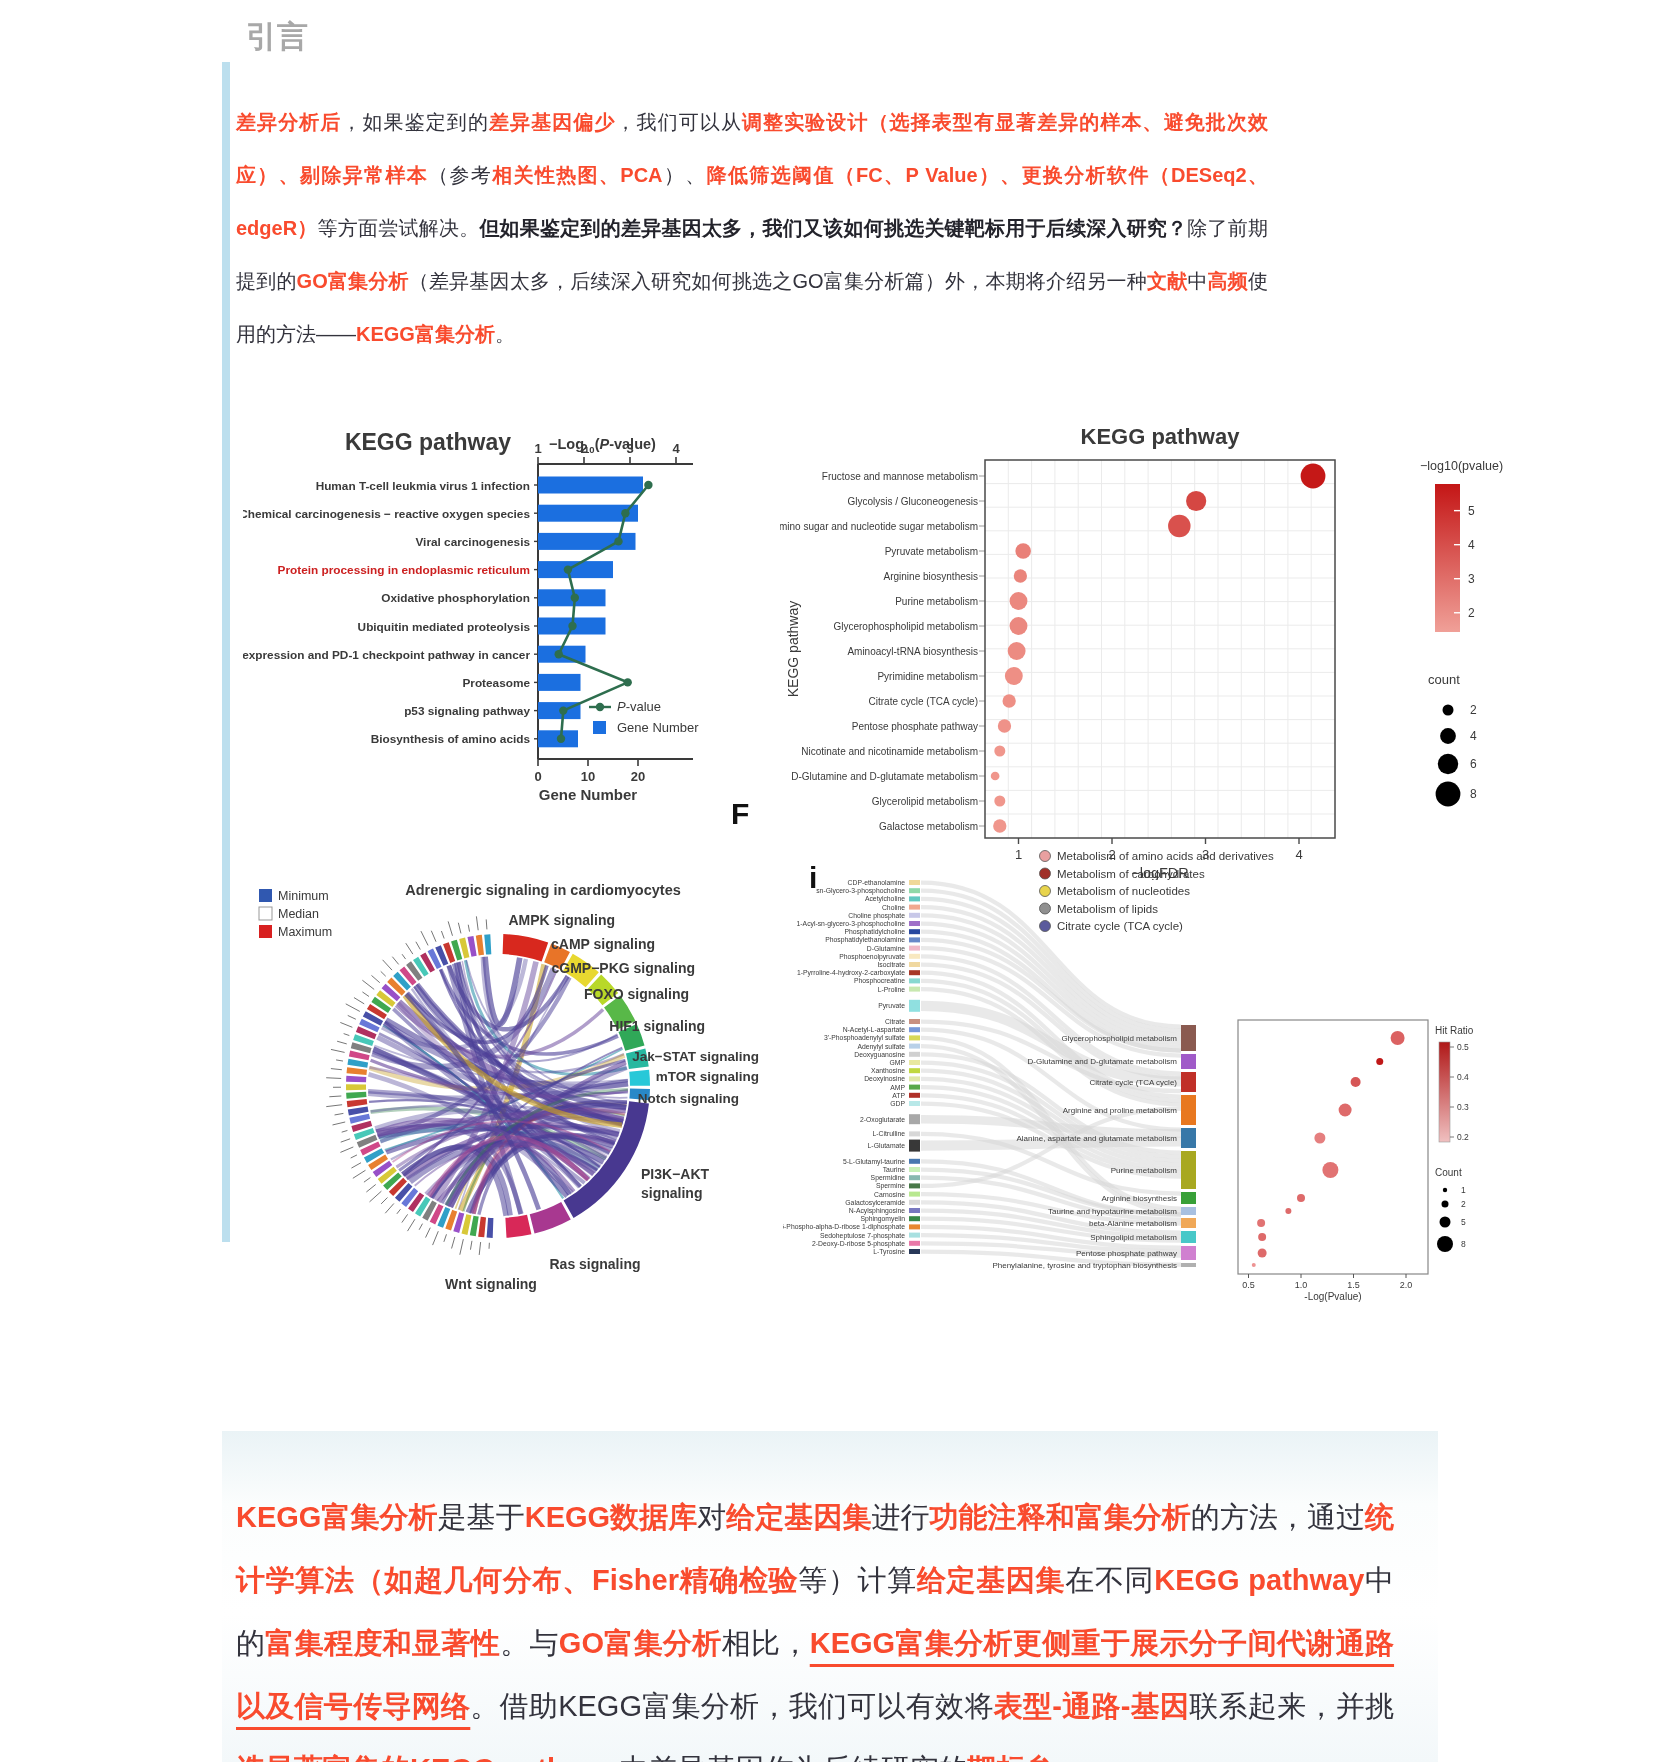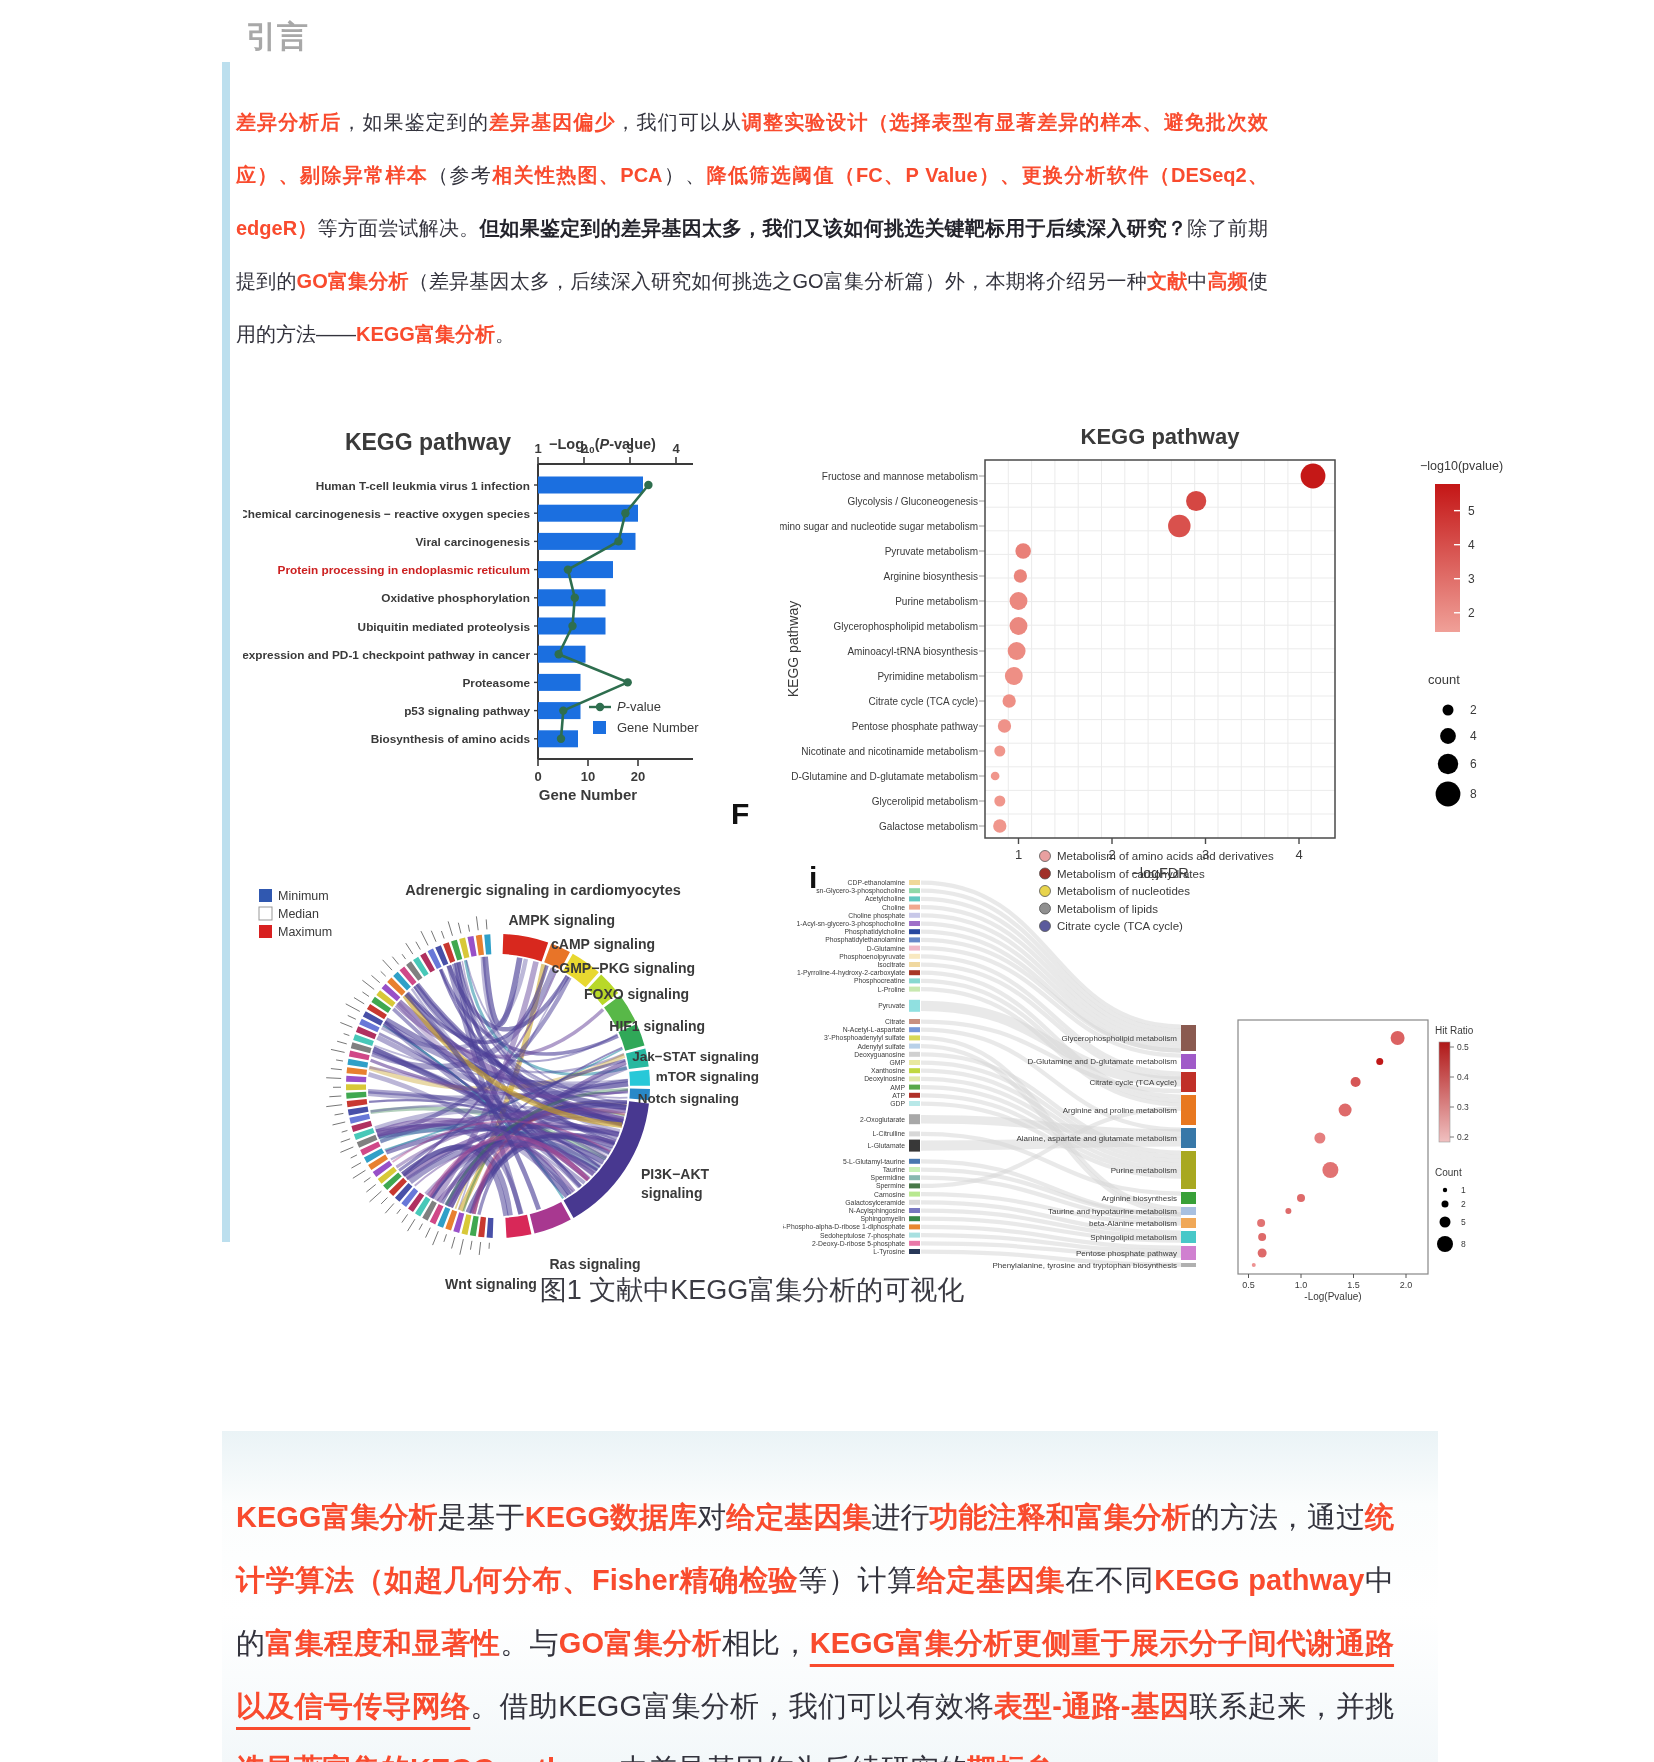--- a/index.html
+++ b/index.html
@@ -664,20 +664,17 @@
         <text x="678" y="351" font-size="8.5" fill="#3a3a3a">1</text>
         <circle cx="662" cy="362" r="3.5" fill="#000"></circle>
         <text x="678" y="365" font-size="8.5" fill="#3a3a3a">2</text>
         <circle cx="662" cy="380" r="5.5" fill="#000"></circle>
         <text x="678" y="383" font-size="8.5" fill="#3a3a3a">5</text>
         <circle cx="662" cy="402" r="8" fill="#000"></circle>
         <text x="678" y="405" font-size="8.5" fill="#3a3a3a">8</text>
       </svg>
   </div>
 
-  <div class="caption-wrap">
-    <span class="caption">图1 文献中KEGG富集分析的可视化</span>
-  </div>
 
   <div class="panel">
     <p class="para panel-para"><span class="seg-red">KEGG富集分析</span><span class="seg-plain">是基于</span><span class="seg-red">KEGG数据库</span><span class="seg-plain">对</span><span class="seg-red">给定基因集</span><span class="seg-plain">进行</span><span class="seg-red">功能注释和富集分析</span><span class="seg-plain">的方法，通过</span><span class="seg-red">统计学算法（如超几何分布、Fisher精确检验</span><span class="seg-plain">等）计算</span><span class="seg-red">给定基因集</span><span class="seg-plain">在不同</span><span class="seg-red">KEGG pathway</span><span class="seg-plain">中的</span><span class="seg-red">富集程度和显著性</span><span class="seg-plain">。与</span><span class="seg-red">GO富集分析</span><span class="seg-plain">相比，</span><span class="seg-redu">KEGG富集分析更侧重于展示分子间代谢通路以及信号传导网络</span><span class="seg-plain">。借助KEGG富集分析，我们可以有效将</span><span class="seg-red">表型-通路-基因</span><span class="seg-plain">联系起来，并挑</span><span class="seg-red">选显著富集的KEGG pathway</span><span class="seg-plain">中差异基因作为后续研究的</span><span class="seg-red">靶标参</span></p>
   </div>
 </div>
 
 </body></html>

